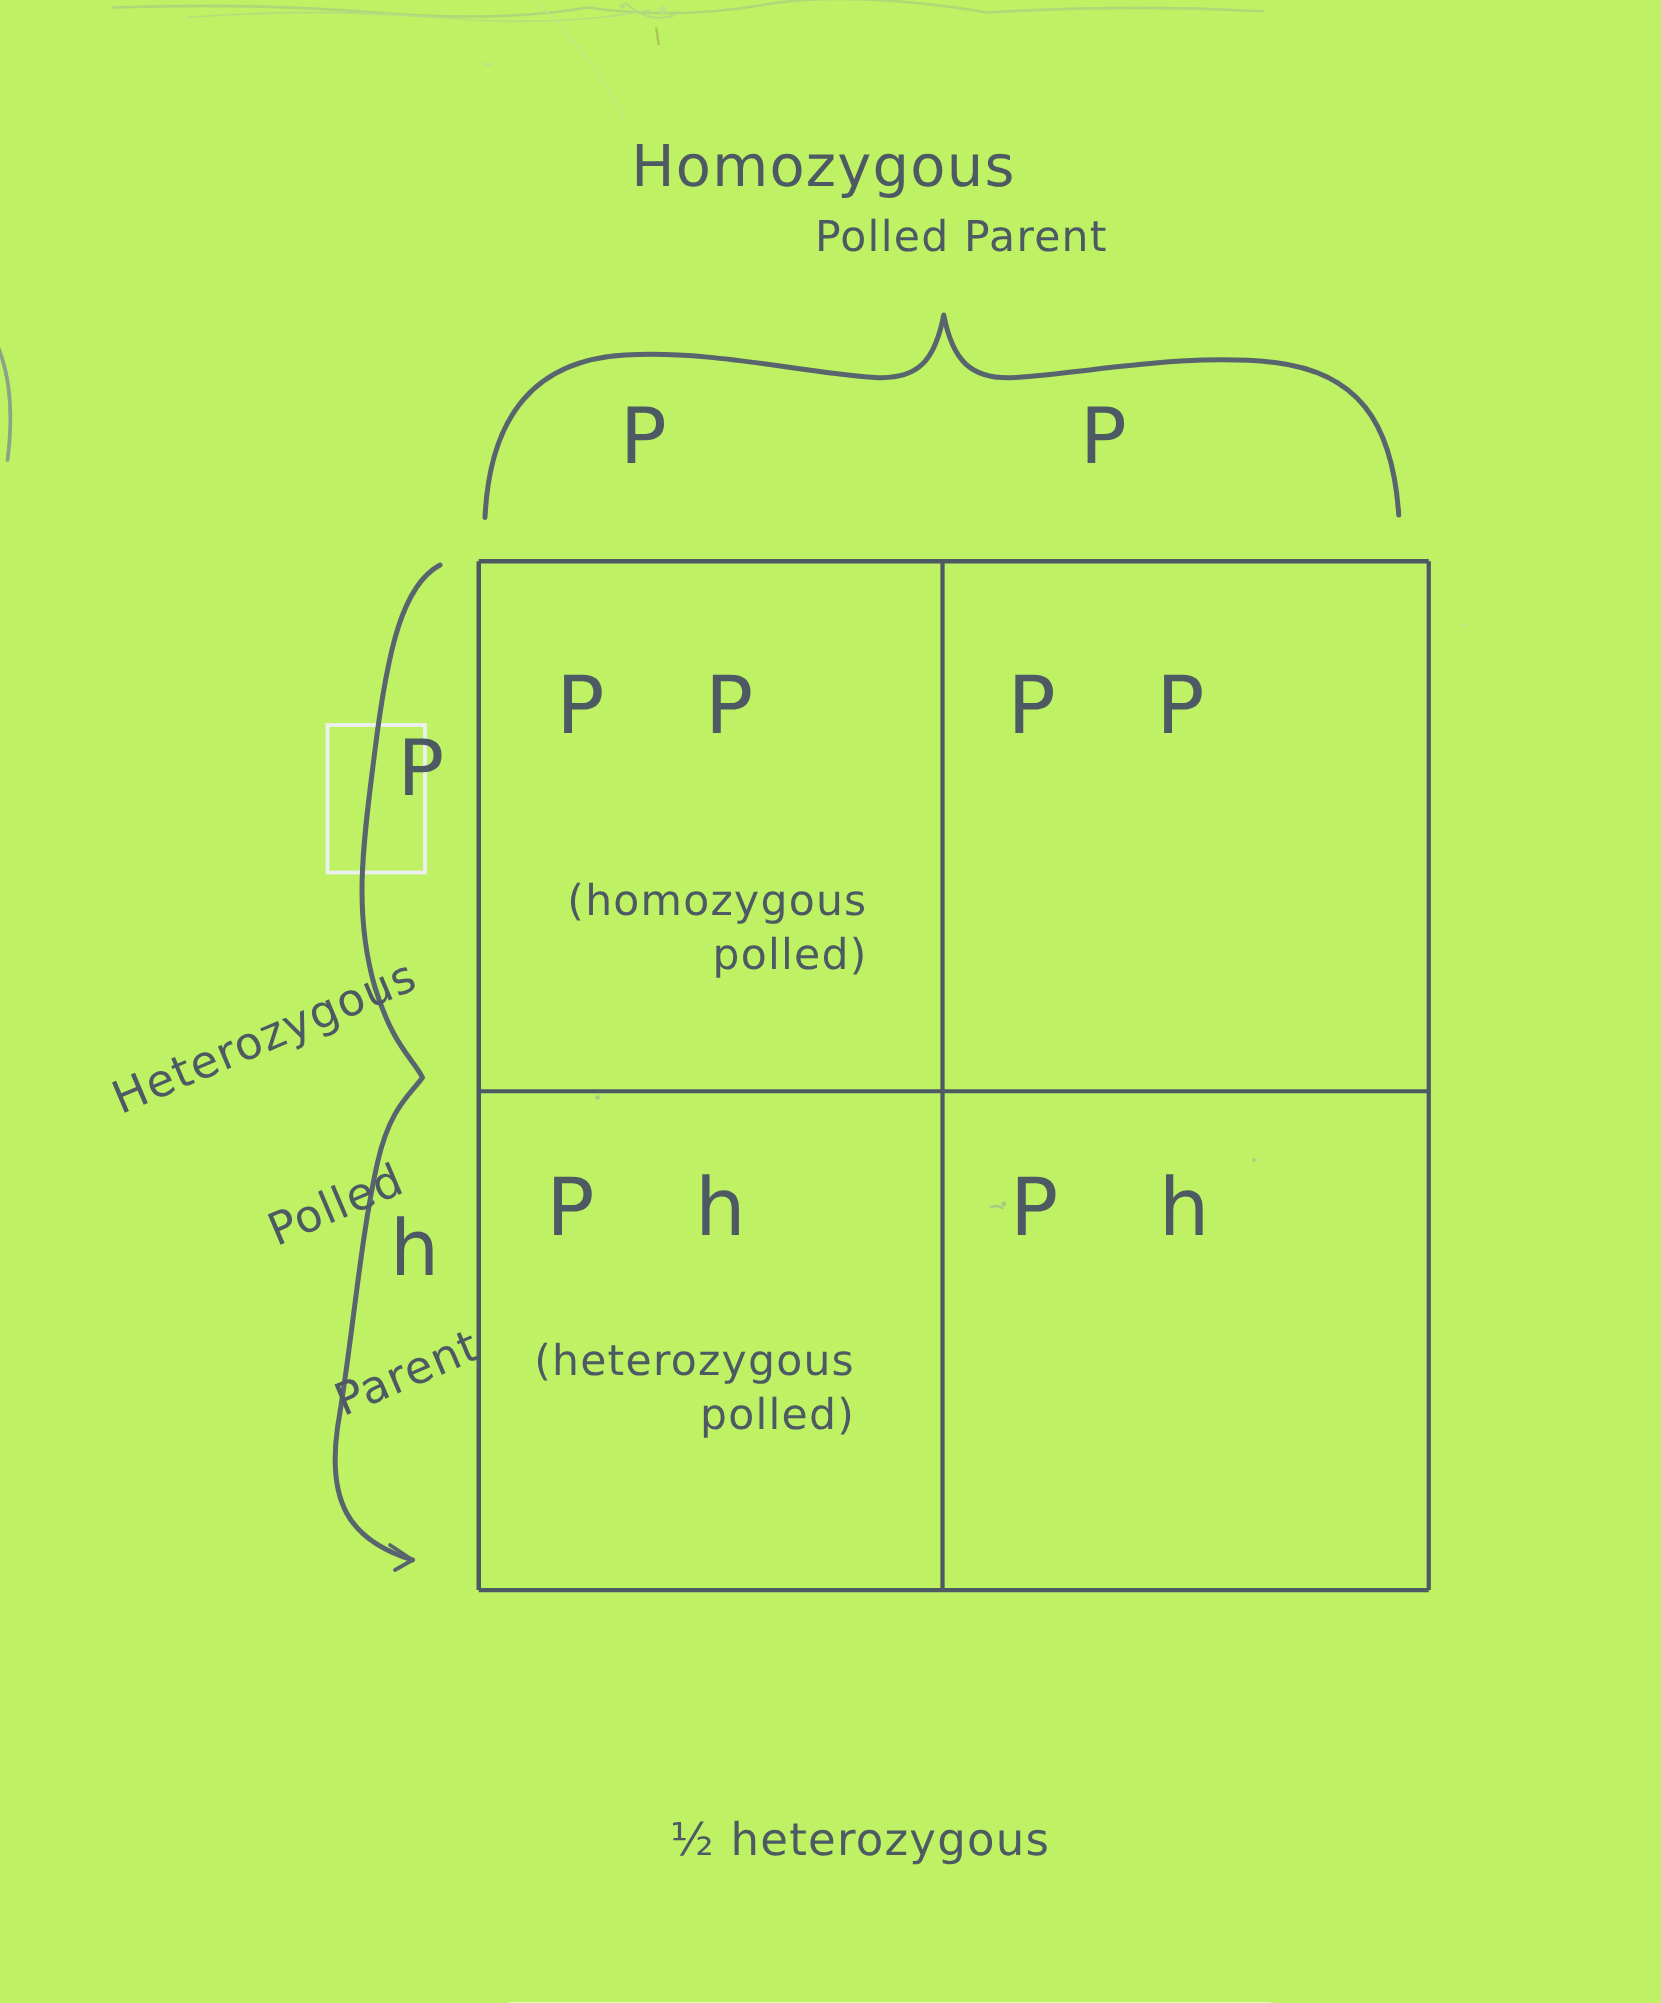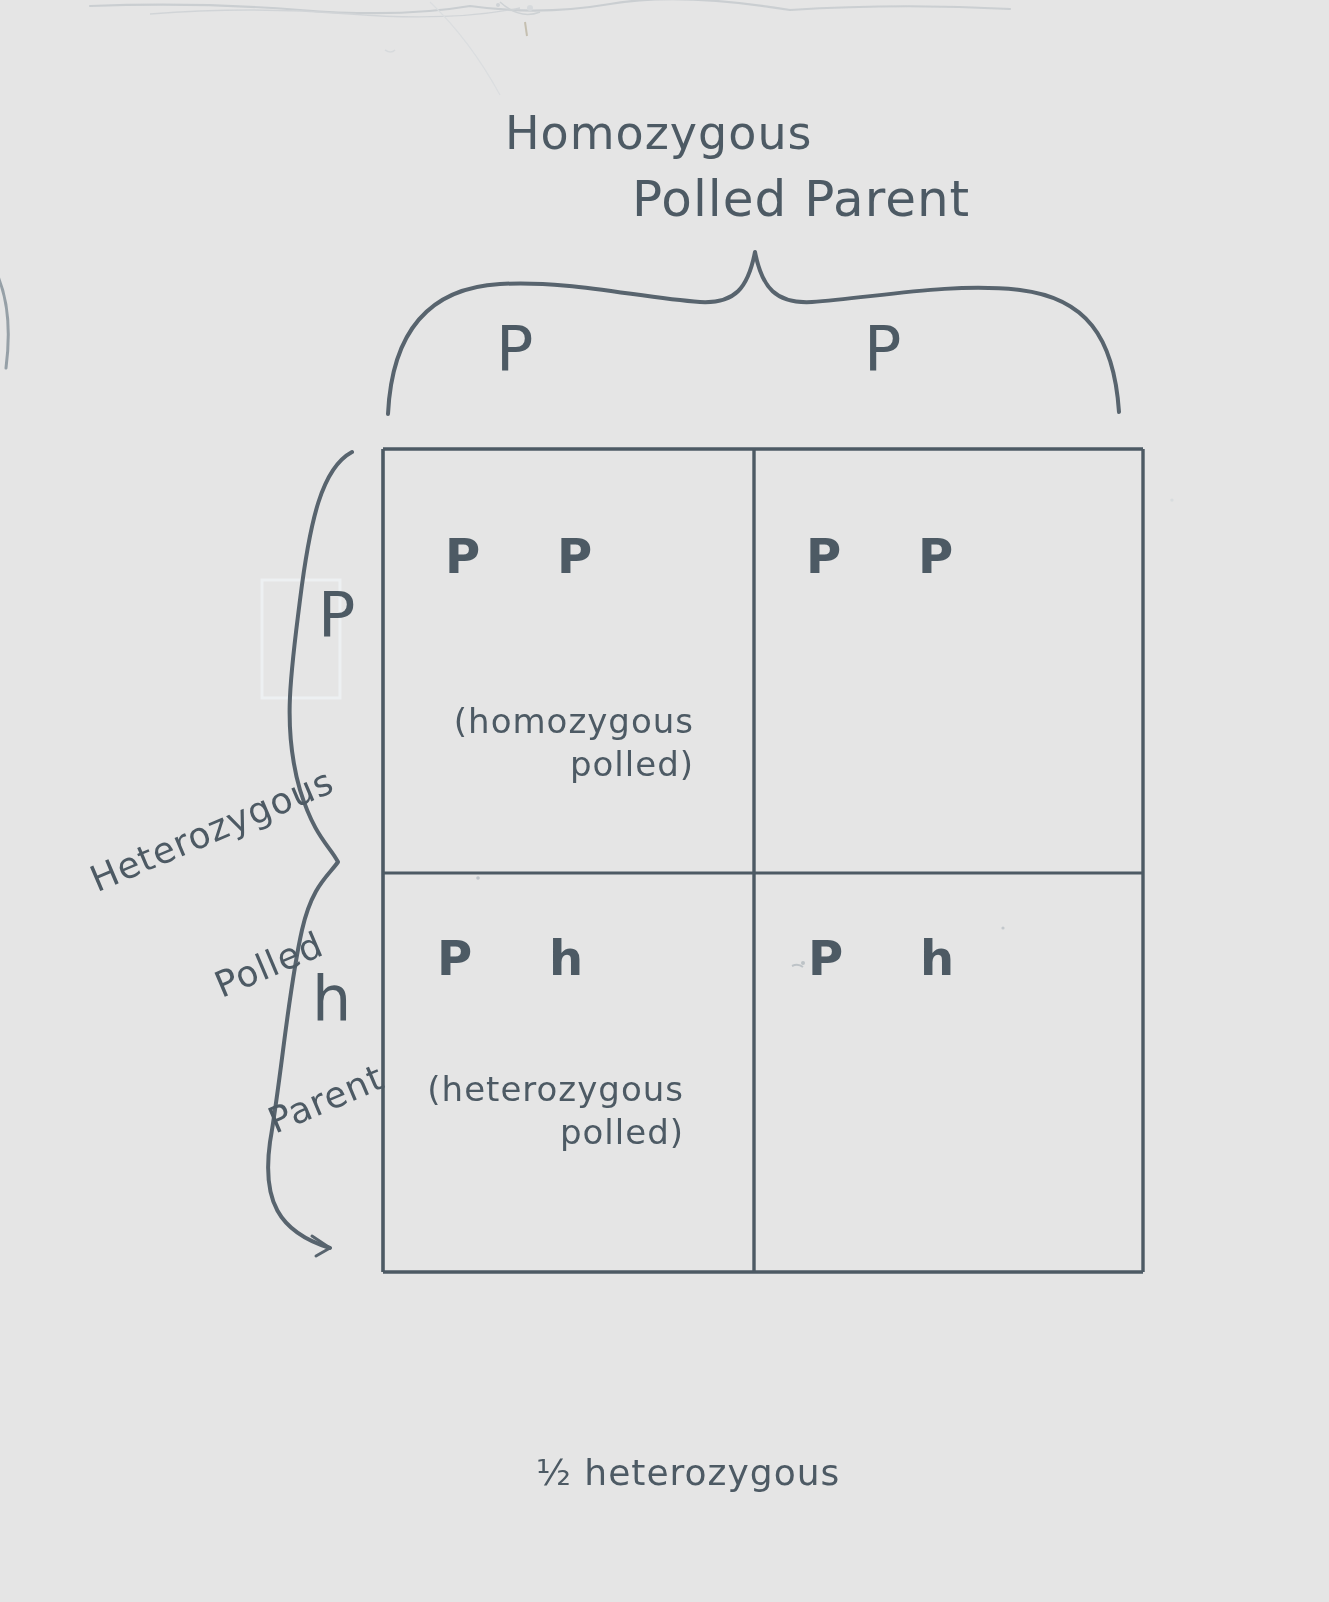--- a/index.html
+++ b/index.html
@@ -7,37 +7,37 @@
     padding: 0;
     background: #ffffff;
   }
   body {
     font-family: "DejaVu Sans", sans-serif;
   }
   #sheet {
     position: relative;
     width: 1329px;
     height: 1602px;
-    background: #e5e5e5;
+    background: #bef264;
     overflow: hidden;
   }
 
   
   .hw {
     position: absolute;
     color: #4d5a64;
     font-family: "DejaVu Sans", sans-serif;
     font-weight: 400;
     letter-spacing: 1px;
     white-space: pre;
     line-height: 1.18;
   }
 
   .hw-title-1 { font-size: 46px; left: 505px; top: 106px; }
-  .hw-title-2 { font-size: 50px; left: 632px; top: 170px; }
+  .hw-title-2 { font-size: 34px; left: 652px; top: 170px; }
 
   .hw-side {
     font-size: 36px;
     left: 45px;
     top: 770px;
     transform: rotate(-23deg);
     transform-origin: left top;
     text-align: center;
     line-height: 1.35;
   }
@@ -47,24 +47,23 @@
     font-weight: 400;
     color: #4d5a64;
   }
 
   .col-label-1 { left: 496px; top: 312px; }
   .col-label-2 { left: 864px; top: 312px; }
   .row-label-1 { left: 318px; top: 578px; }
   .row-label-2 { left: 312px; top: 962px; }
 
   .cell-alleles {
-    font-size: 48px;
+    font-size: 64px;
     letter-spacing: 30px;
     color: #4d5a64;
-    font-weight: bold;
   }
   .cell-note {
     font-size: 34px;
     color: #4d5a64;
     text-align: right;
     line-height: 1.25;
   }
 
   .cell-tl-alleles { left: 445px; top: 528px; }
   .cell-tl-note   { left: 404px; top: 700px; width: 290px; }

